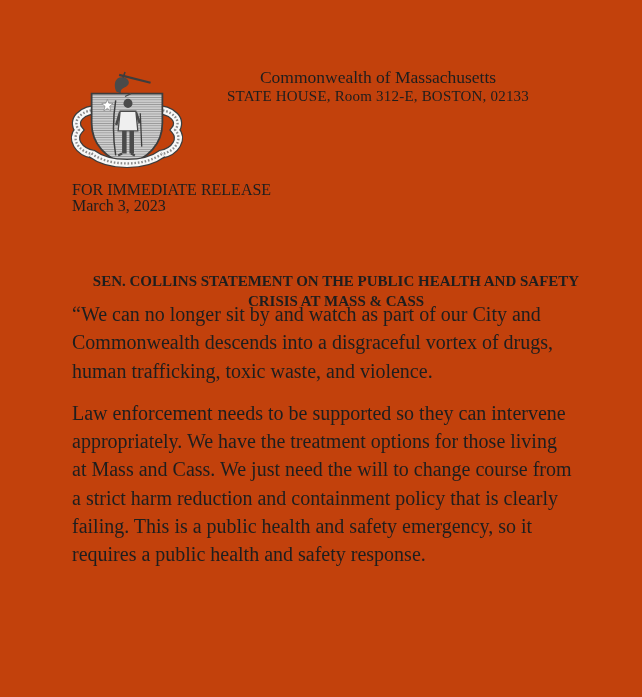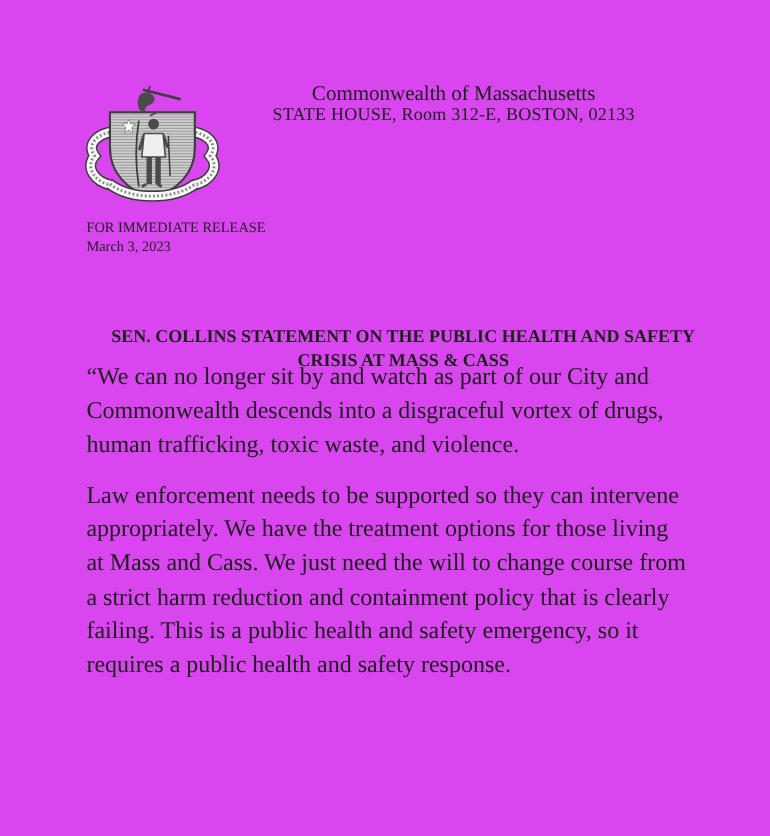--- a/index.html
+++ b/index.html
@@ -1,20 +1,20 @@
 <!DOCTYPE html>
 <html><head>
 <meta charset="utf-8">
 <style>
   html, body { margin: 0; padding: 0; background: #ffffff; }
   .page {
     position: relative;
     width: 642px;
     height: 697px;
-    background: #d946ef;
+    background: #c2410c;
     font-family: "Liberation Serif", serif;
     color: #1e1e1e;
     overflow: hidden;
   }
   .seal {
     position: absolute;
     left: 68px;
     top: 68px;
     width: 118px;
     height: 114px;
@@ -27,21 +27,21 @@
     text-align: center;
     white-space: nowrap;
   }
   .lh-line1 { font-size: 17.5px; line-height: 22px; }
   .lh-line2 { font-size: 21.5px; line-height: 25px; letter-spacing: 0.3px; }
   .lh-line3 { font-size: 15px;   line-height: 17px; letter-spacing: 0.2px; }
   .release-block {
     position: absolute;
     left: 72px;
     top: 182px;
-    font-size: 12px;
+    font-size: 16px;
     line-height: 15.5px;
   }
   .statement-title {
     position: absolute;
     left: 71px;
     top: 256px;
     width: 500px;
     margin: 15px;
     text-align: center;
     font-size: 15px;

